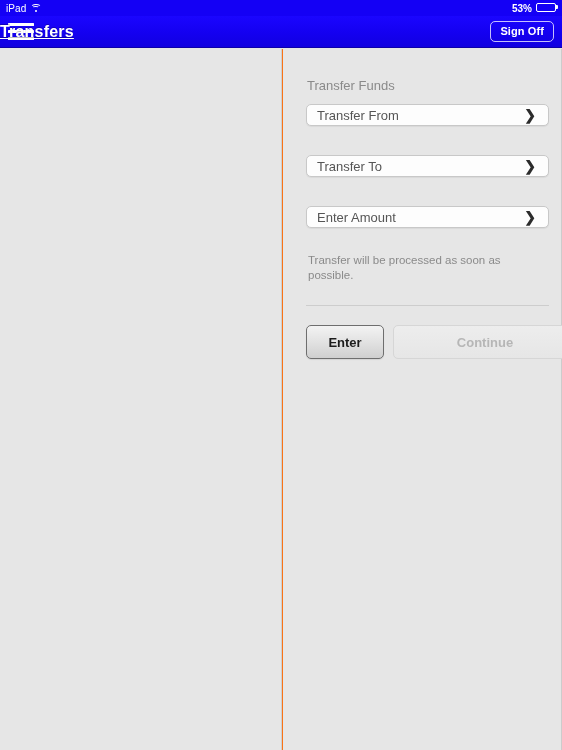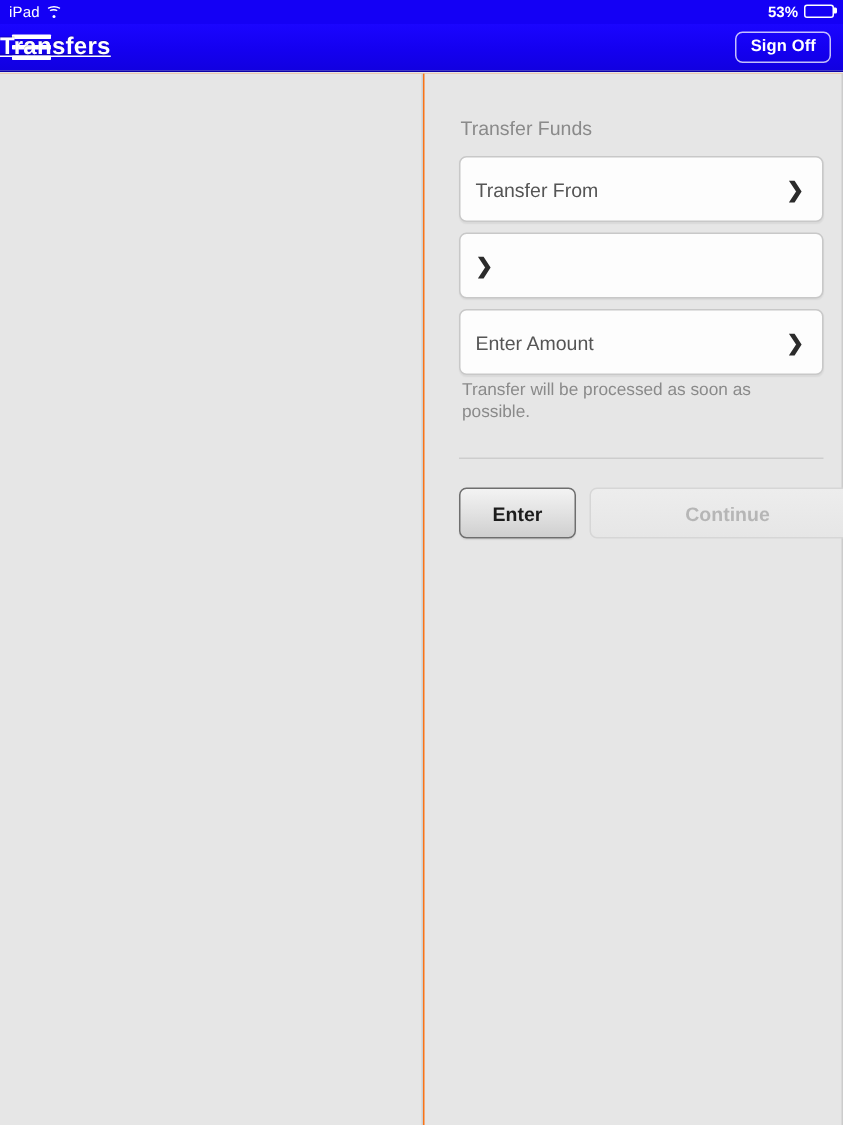--- a/index.html
+++ b/index.html
@@ -201,21 +201,21 @@
     top: 29px;
     font-size: 13px;
     color: #8a8a8a;
   }
 
   
   .field {
     position: absolute;
     left: 23px;
     width: 243px;
-    height: 44px;
+    height: 22px;
     background: #fdfdfd;
     border: 1px solid #c8c8c8;
     border-radius: 5px;
     box-sizing: border-box;
     display: flex;
     align-items: center;
     padding: 0 10px;
     cursor: pointer;
     box-shadow: 0 1px 1px rgba(0,0,0,0.06);
   }
@@ -323,20 +323,21 @@
   <div class="right-pane">
 
     <div class="section-title">Transfer Funds</div>
 
     <div class="field field-1">
       <span class="field-label">Transfer From</span>
       <span class="chevron">❯</span>
     </div>
 
     <div class="field field-2">
+      <span class="field-label">Transfer To</span>
       <span class="chevron">❯</span>
     </div>
 
     <div class="field field-3">
       <span class="field-label">Enter Amount</span>
       <span class="chevron">❯</span>
     </div>
 
     <div class="helper-text">Transfer will be processed as soon as possible.</div>
 

